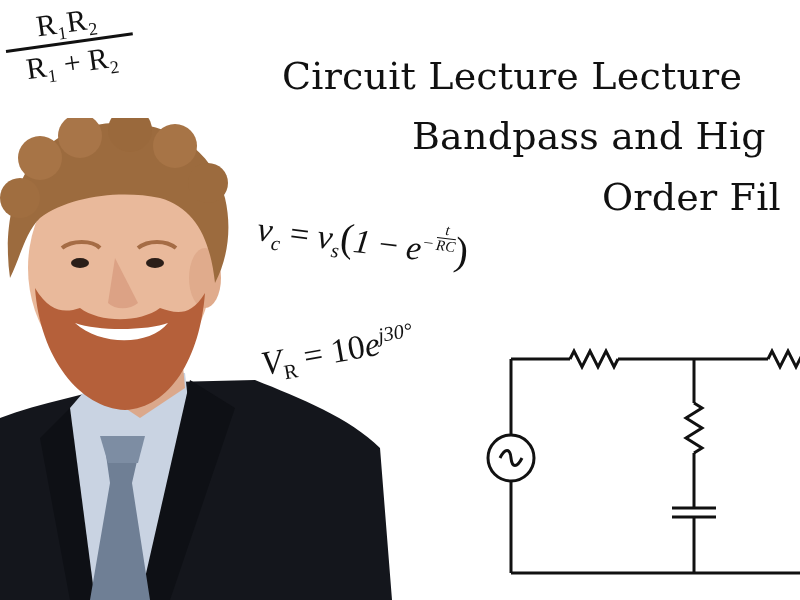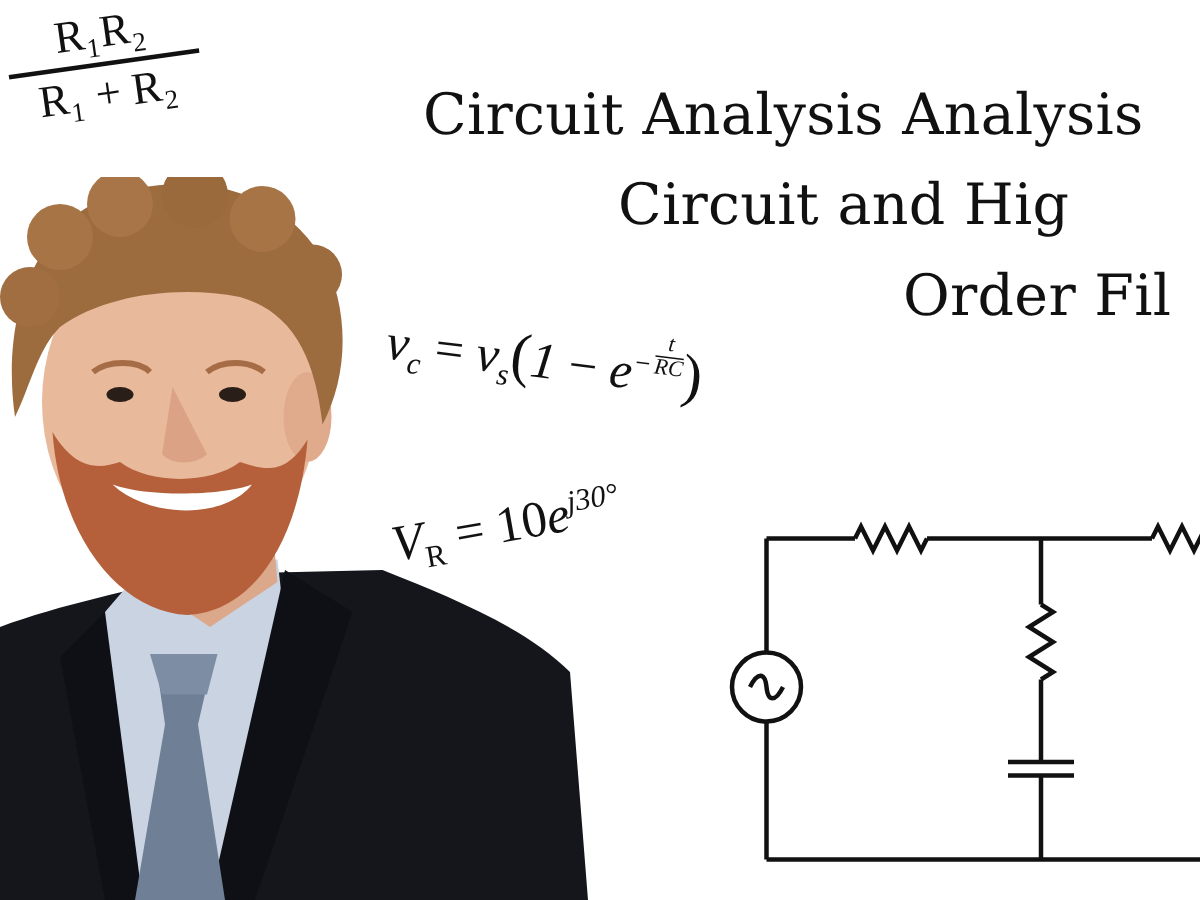--- a/index.html
+++ b/index.html
@@ -38,22 +38,22 @@
 </style>
 </head>
 <body>
 
 <div id="frac" class="abs">
   <div class="num">R₁R₂</div>
   <div class="bar"></div>
   <div class="den">R₁ + R₂</div>
 </div>
 
-<div id="t1" class="title-line">Circuit Analysis Analysis</div>
-<div id="t2" class="title-line">Circuit and Hig</div>
+<div id="t1" class="title-line">Circuit Lecture Lecture</div>
+<div id="t2" class="title-line">Bandpass and Hig</div>
 <div id="t3" class="title-line">Order Fil</div>
 
 <div id="eq-vc" class="eq">
   <span>v</span><sub>c</sub>
   <span class="up">=</span>
   <span>v</span><sub>s</sub><span class="paren">(</span><span>1</span>
   <span class="up">−</span>
   <span>e</span><span style="font-size:18px;vertical-align:12px;">−</span><span class="mini-frac" style="vertical-align:12px;"><span style="display:block">t</span><span class="mbar" style="display:block">RC</span></span><span class="paren">)</span>
 </div>
 

